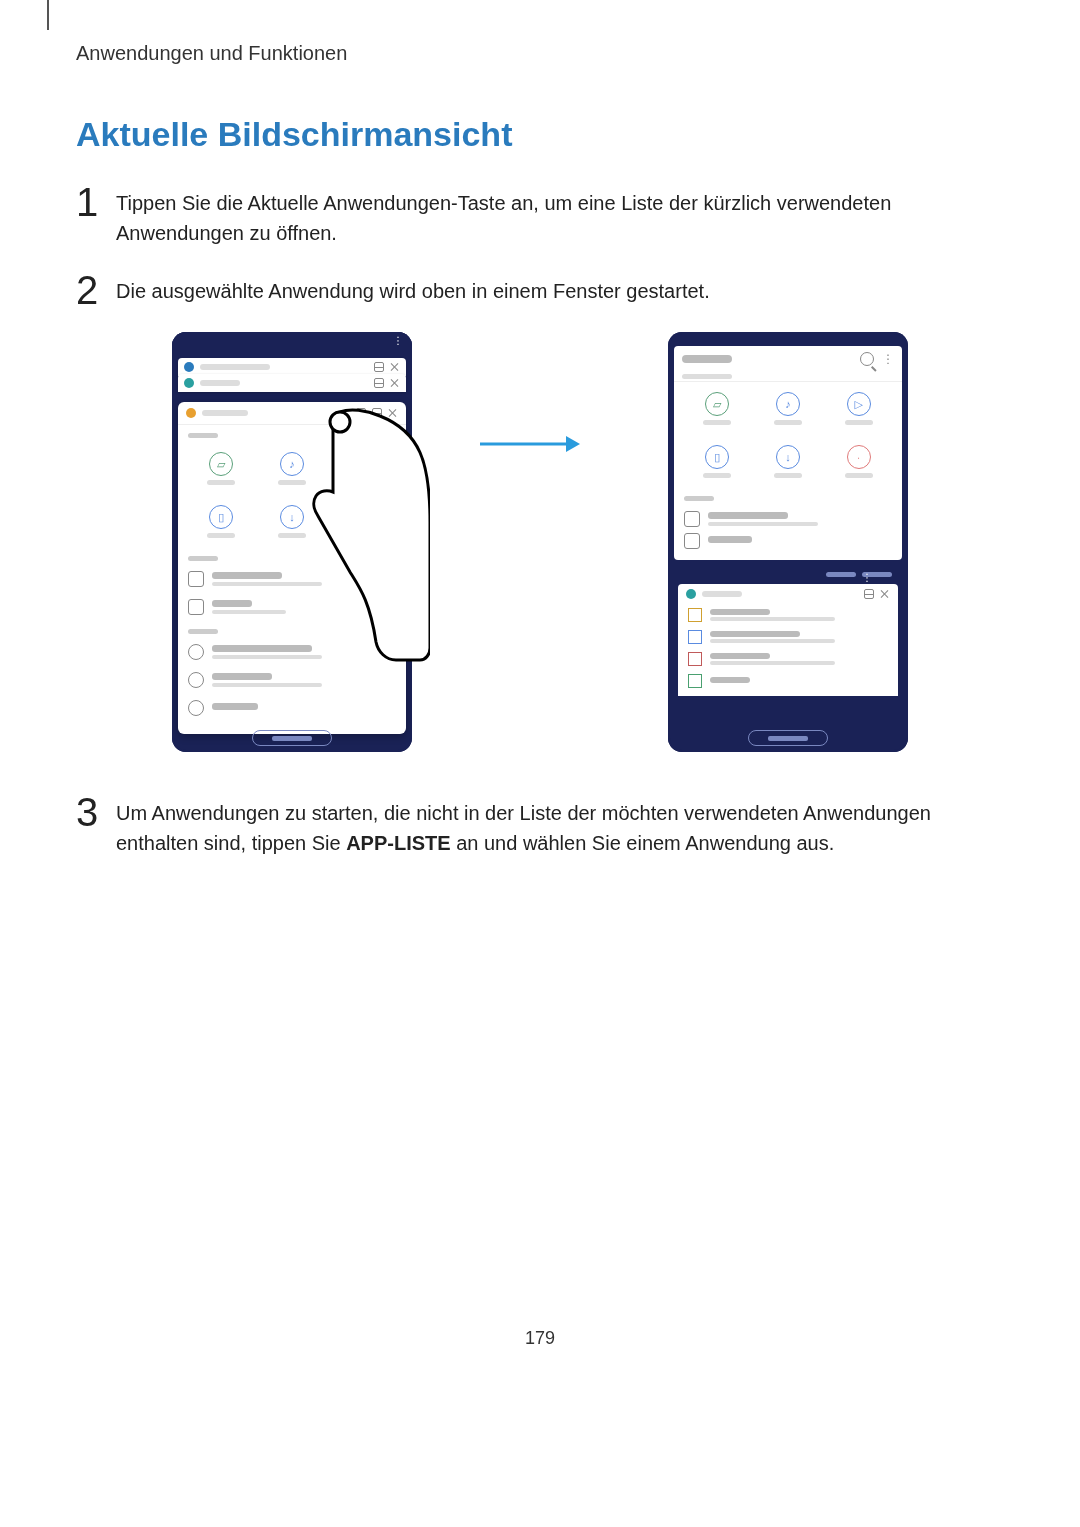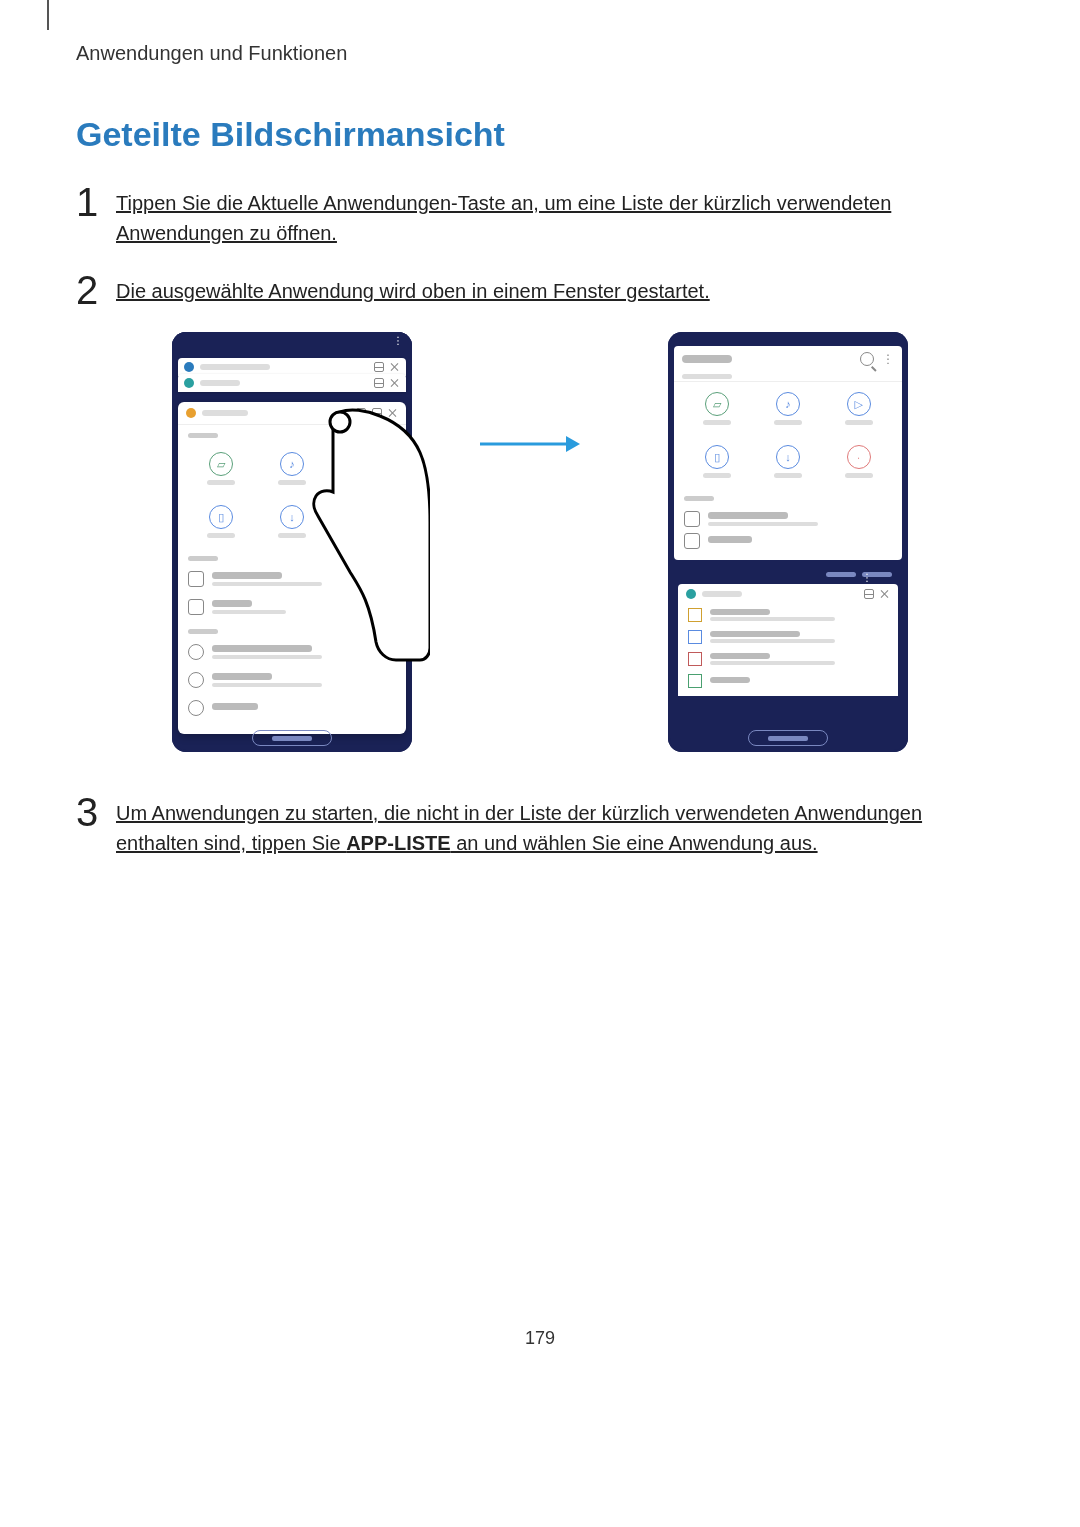--- a/index.html
+++ b/index.html
@@ -3,21 +3,21 @@
 <meta charset="utf-8">
 <style>
   * { margin: 0; padding: 0; box-sizing: border-box; }
   html, body { width: 1080px; height: 1527px; background: #fff; font-family: Arial, Helvetica, sans-serif; color: #222; }
   .page { position: relative; width: 1080px; height: 1387px; padding: 36px 76px 0 76px; }
   .left-rule { position: absolute; left: 47px; top: 0; width: 2px; height: 30px; background: #555; }
   .header-line { font-size: 20px; color: #333; margin-top: 6px; margin-bottom: 50px; }
   .title { font-size: 34px; font-weight: bold; color: #2a7bbd; margin-bottom: 28px; }
   .step { display: flex; align-items: flex-start; margin-bottom: 22px; }
   .step-num { font-size: 40px; font-weight: 400; color: #222; min-width: 34px; line-height: 1; margin-right: 6px; }
-  .step-body { font-size: 20px; line-height: 1.5; max-width: 880px; padding-top: 6px; text-decoration: underline; }
+  .step-body { font-size: 20px; line-height: 1.5; max-width: 880px; padding-top: 6px; }
   .step-body p + p { margin-top: 14px; text-align: center; }
   .split-icon { display: inline-block; vertical-align: middle; border: 2px solid #333; border-radius: 2px; width: 16px; height: 20px; position: relative; margin: 0 2px; }
   .split-icon::before { content: ""; position: absolute; left: 0; right: 0; top: 50%; height: 2px; background: #333; transform: translateY(-1px); }
 
   .figure { position: relative; width: 760px; height: 430px; margin: 8px auto 30px auto; }
   .phone { position: absolute; width: 240px; height: 420px; background: #1a2256; border-radius: 14px; overflow: hidden; box-shadow: 0 0 0 2px #1a2256 inset; }
   .phone-left { left: 12px; top: 0; }
   .phone-right { right: 12px; top: 0; }
   .arrow { position: absolute; left: 320px; top: 100px; width: 100px; height: 24px; }
   .arrow svg { width: 100px; height: 24px; }
@@ -81,21 +81,21 @@
 
   .page-num { position:absolute; left:0; right:0; bottom:38px; text-align:center; font-size:18px; color:#333;}
   .bold{font-weight:bold;}
 </style>
 </head>
 <body>
 
 <div class="page">
   <div class="left-rule"></div>
   <div class="header-line">Anwendungen und Funktionen</div>
-  <h2 class="title">Geteilte Bildschirmansicht</h2>
+  <h2 class="title">Aktuelle Bildschirmansicht</h2>
 
   <div class="step">
     <div class="step-num">1</div>
     <div class="step-body">
         <p>Tippen Sie die Aktuelle Anwendungen-Taste an, um eine Liste der kürzlich verwendeten Anwendungen zu öffnen.</p>
       </div>
   </div>
 
   <div class="step">
     <div class="step-num">2</div>
@@ -319,19 +319,19 @@
       <div class="close-all">
           <span class="close-all-txt"></span>
         </div>
     </div>
   </div>
 
   <div class="step">
     <div class="step-num">3</div>
     <div class="step-body">
       <p>
-        <span>Um Anwendungen zu starten, die nicht in der Liste der kürzlich verwendeten Anwendungen enthalten sind, tippen Sie </span><span class="bold">APP-LISTE</span><span> an und wählen Sie eine Anwendung aus.</span>
+        <span>Um Anwendungen zu starten, die nicht in der Liste der möchten verwendeten Anwendungen enthalten sind, tippen Sie </span><span class="bold">APP-LISTE</span><span> an und wählen Sie einem Anwendung aus.</span>
       </p>
     </div>
   </div>
 
   <div class="page-num">179</div>
 </div>
 
 </body></html>

